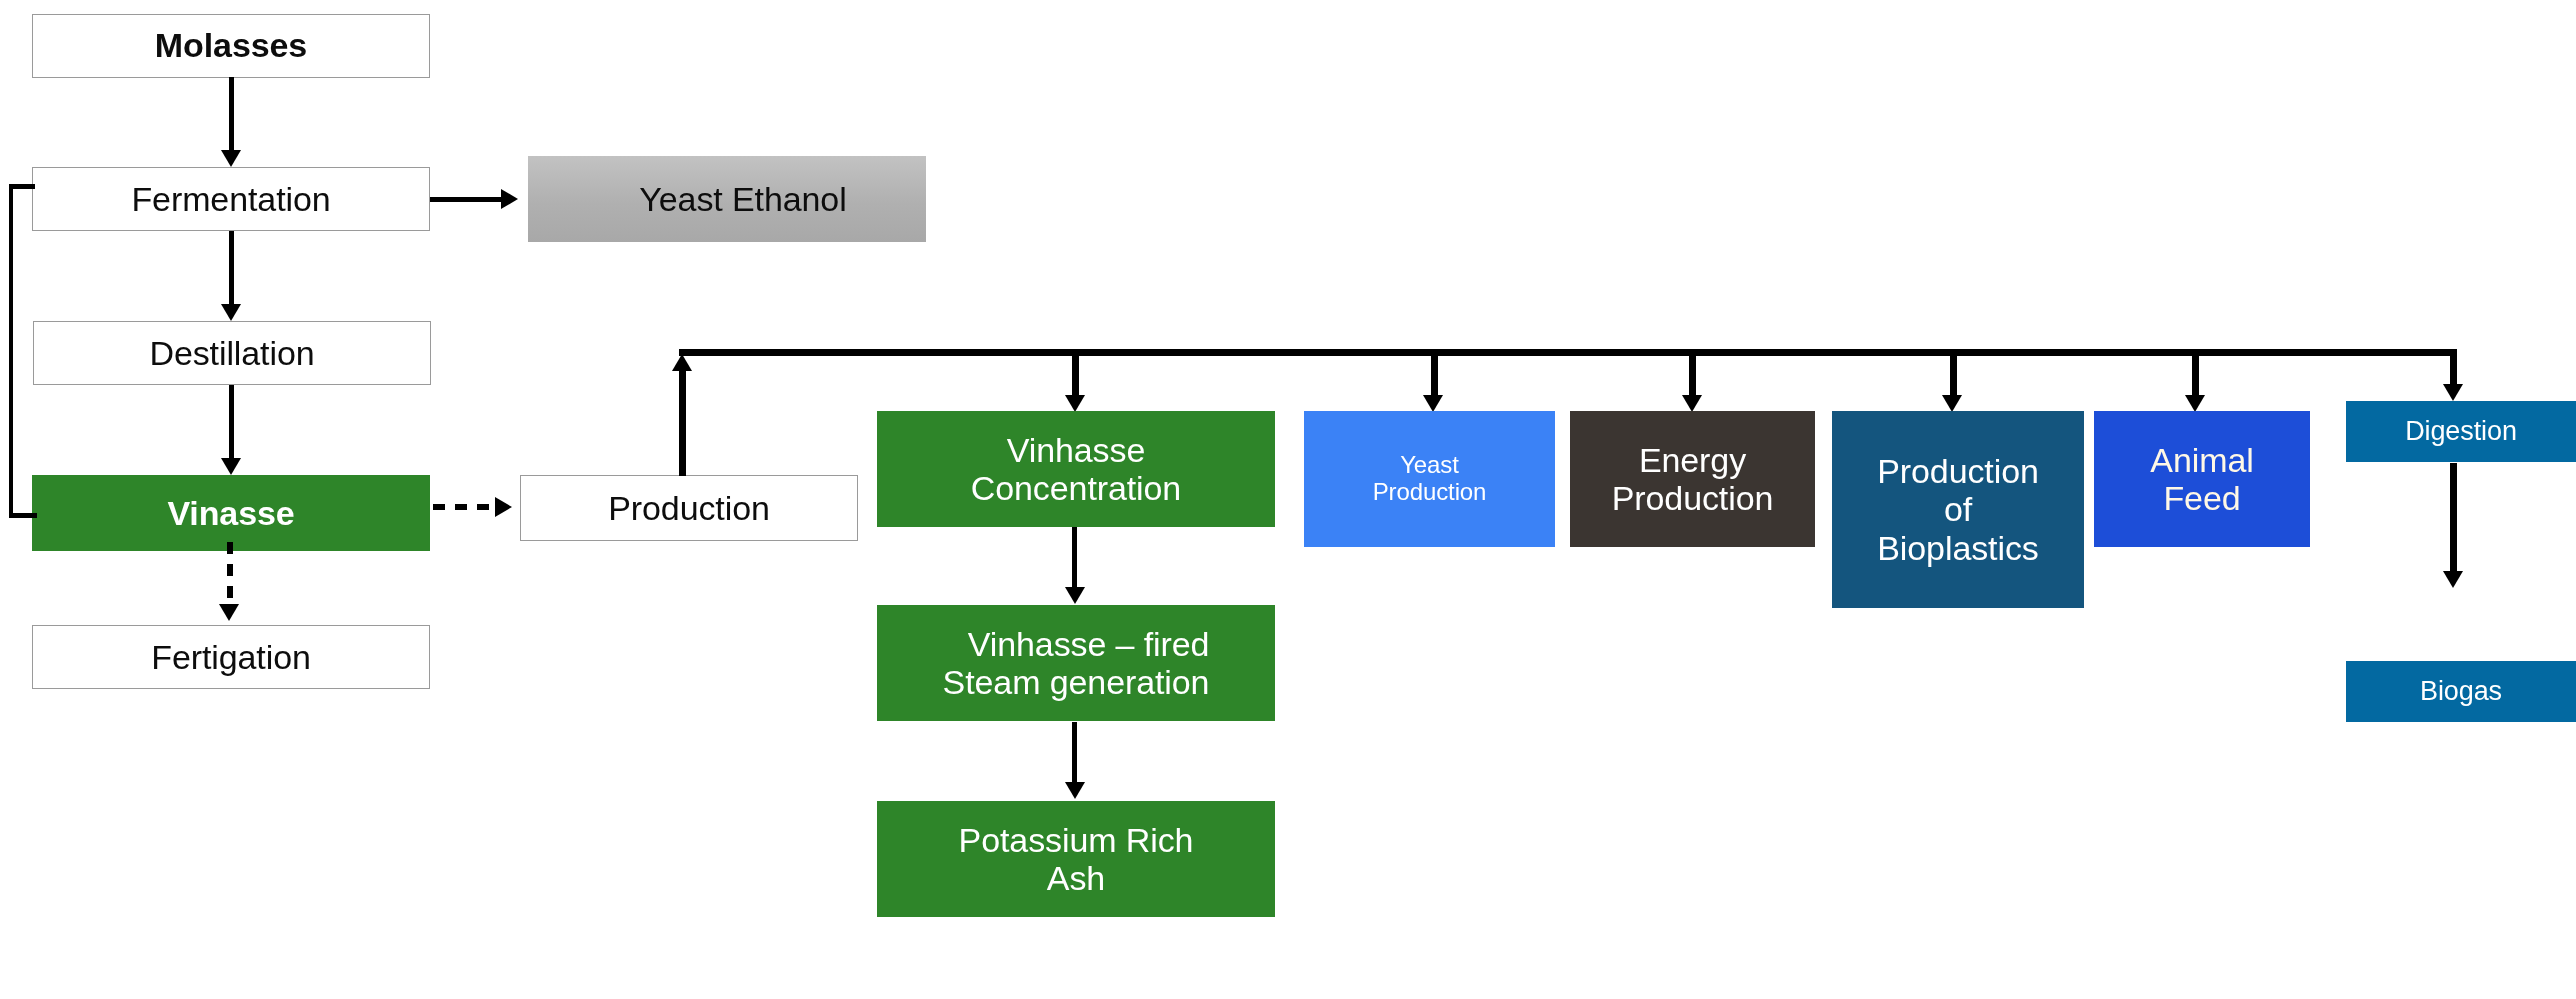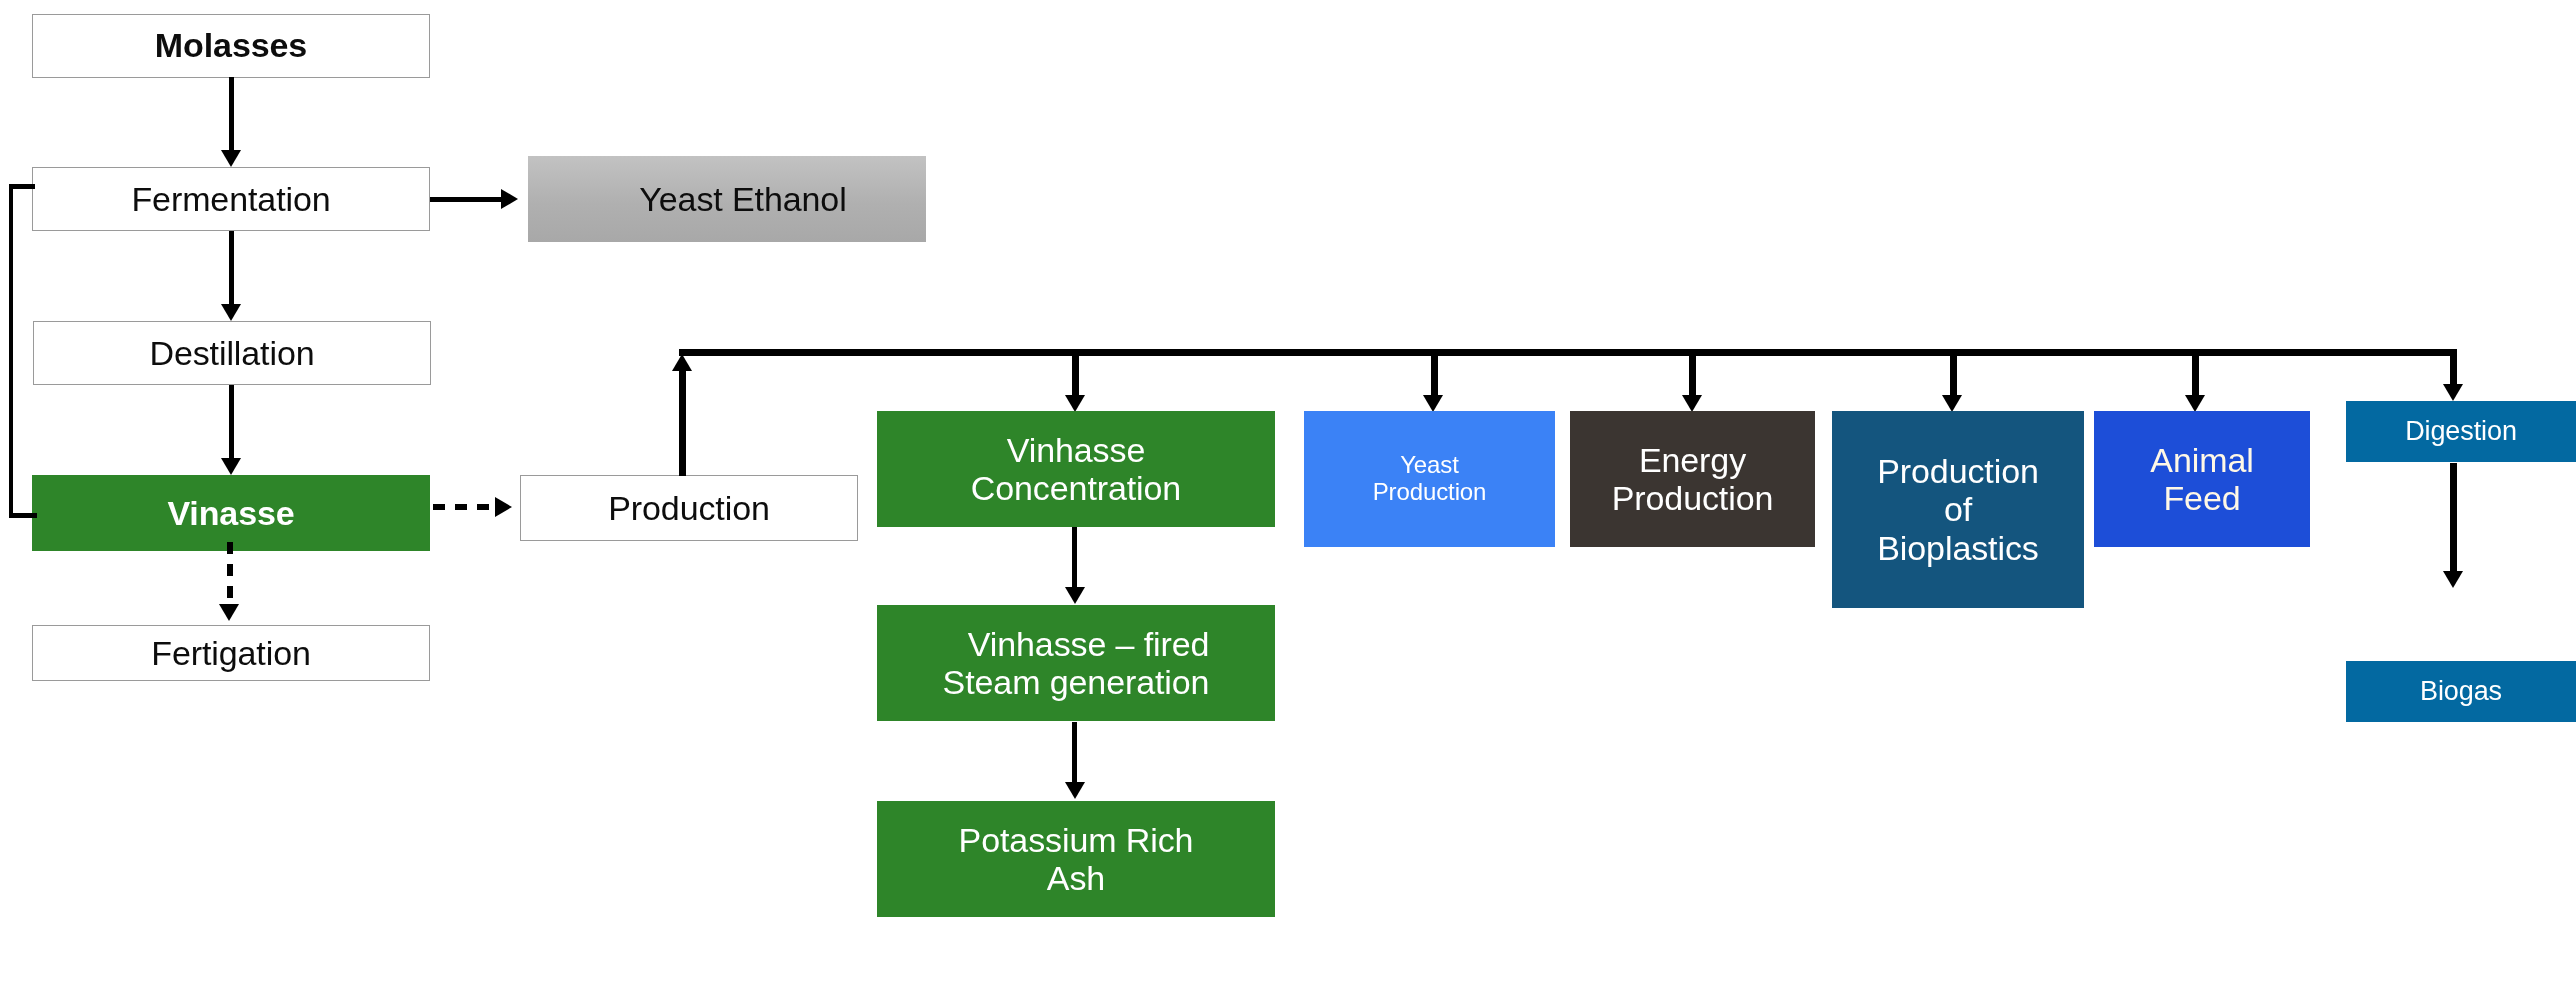--- a/index.html
+++ b/index.html
@@ -139,21 +139,21 @@
 
   <div class="node n-green bold" style="left:32px; top:475px; width:398px; height:76px;">Vinasse</div>
 
   <div class="edge h" style="left:8.6px; top:184px; width:26px;"></div>
   <div class="edge v" style="left:8.6px; top:184px; height:334px;"></div>
   <div class="edge h" style="left:8.6px; top:513px; width:28px;"></div>
 
   <div class="dash-v" style="left:227px; top:542px; height:64px;"></div>
   <div class="arrow-down" style="left:219px; top:604px;"></div>
 
-  <div class="node n-plain" style="left:32px; top:625px; width:398px; height:56px;">Fertigation</div>
+  <div class="node n-plain" style="left:32px; top:625px; width:398px; height:64px;">Fertigation</div>
 
   <div class="dash-h" style="left:433px; top:504px; width:66px;"></div>
   <div class="arrow-right" style="left:495px; top:497px;"></div>
 
   <div class="node n-plain" style="left:520px; top:475px; width:338px; height:66px;">Production</div>
 
   <div class="edge thick-v" style="left:679px; top:369px; height:107px;"></div>
   <div class="arrow-up" style="left:672px; top:354px;"></div>
 
   <div class="edge thick-h" style="left:679px; top:349px; width:1777px;"></div>

